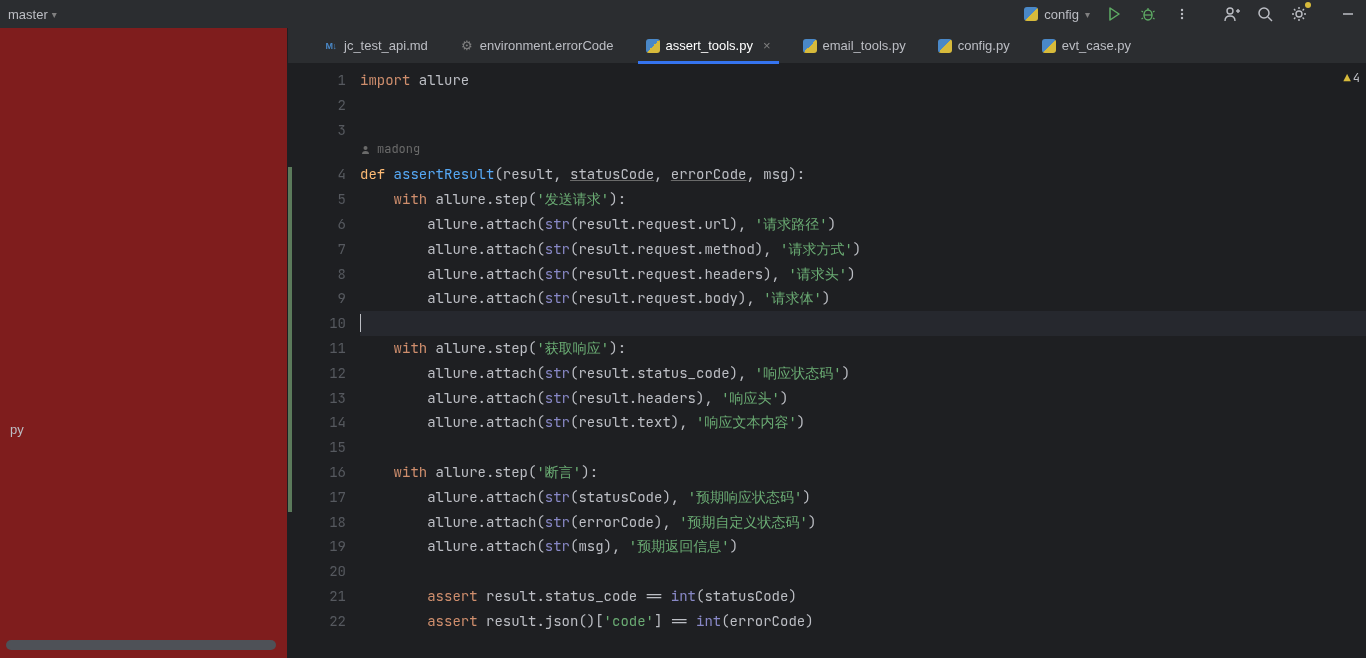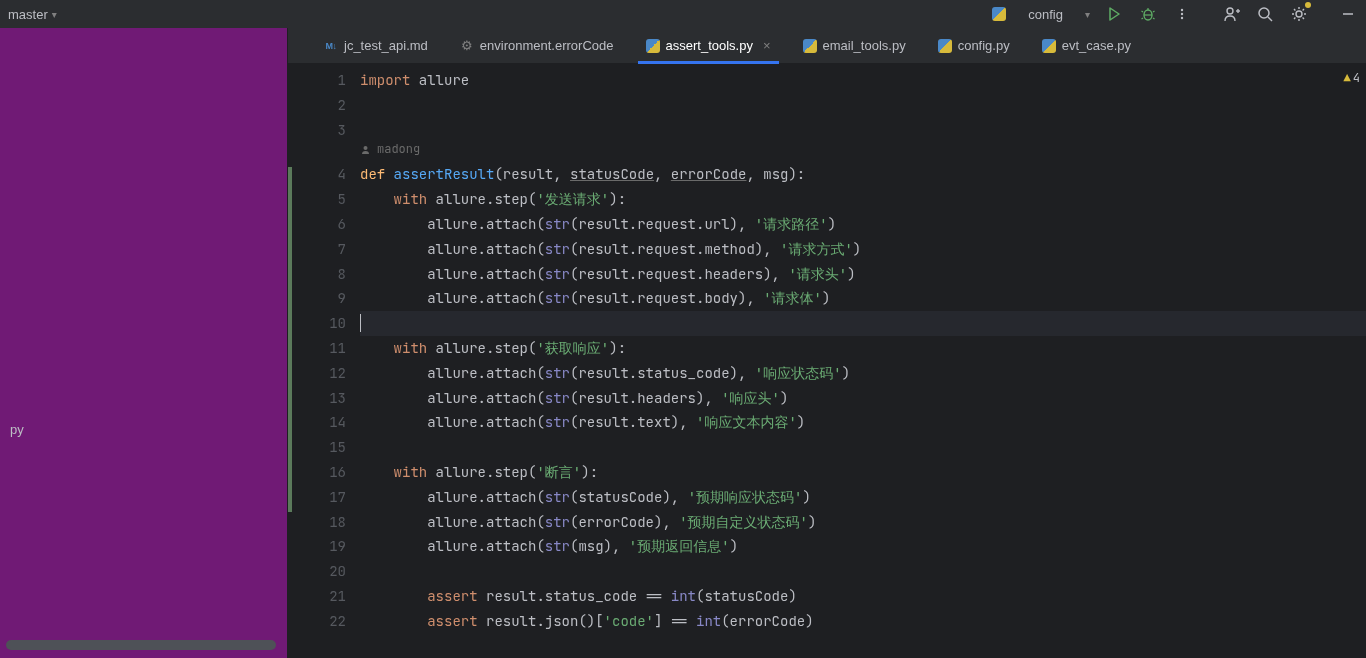--- a/index.html
+++ b/index.html
@@ -16,28 +16,28 @@
     height: 28px;
     display: flex;
     align-items: center;
     padding: 4px 8px;
     gap: 8px;
     justify-content: flex-end;
   }
   .topbar-left { display: flex; align-items: center; gap: 4px; }
   .topbar-right { margin-left: auto; display: flex; align-items: center; gap: 14px; }
   .branch { color: #BCBEC4; display: flex; align-items: center; gap: 4px; cursor: pointer; }
-  .run-cfg { display: flex; align-items: center; gap: 22px; cursor: pointer; }
+  .run-cfg { display: flex; align-items: center; gap: 6px; cursor: pointer; }
   .icon-btn { width: 20px; height: 20px; display: flex; align-items: center; justify-content: center; cursor: pointer; }
   .chevron { font-size: 10px; color: #808080; }
   .sep { width: 1px; height: 20px; }
   .main { display: flex; height: 630px; }
   .sidebar {
     width: 288px;
-    background: #701a75;
+    background: #7f1d1d;
     border-right: 1px solid #1E1F22;
     position: relative;
   }
   .sidebar-file {
     position: absolute;
     left: 0; top: 390px;
     padding: 4px 10px;
     color: #BCBEC4;
   }
   .scrollbar-stub {

